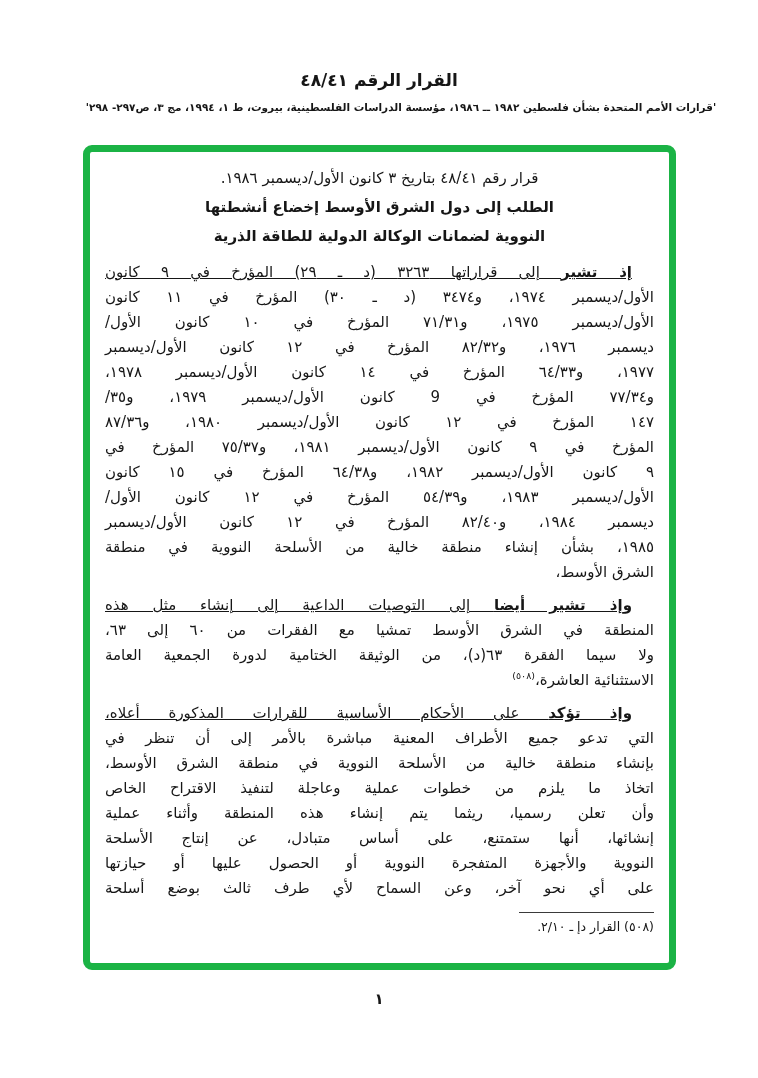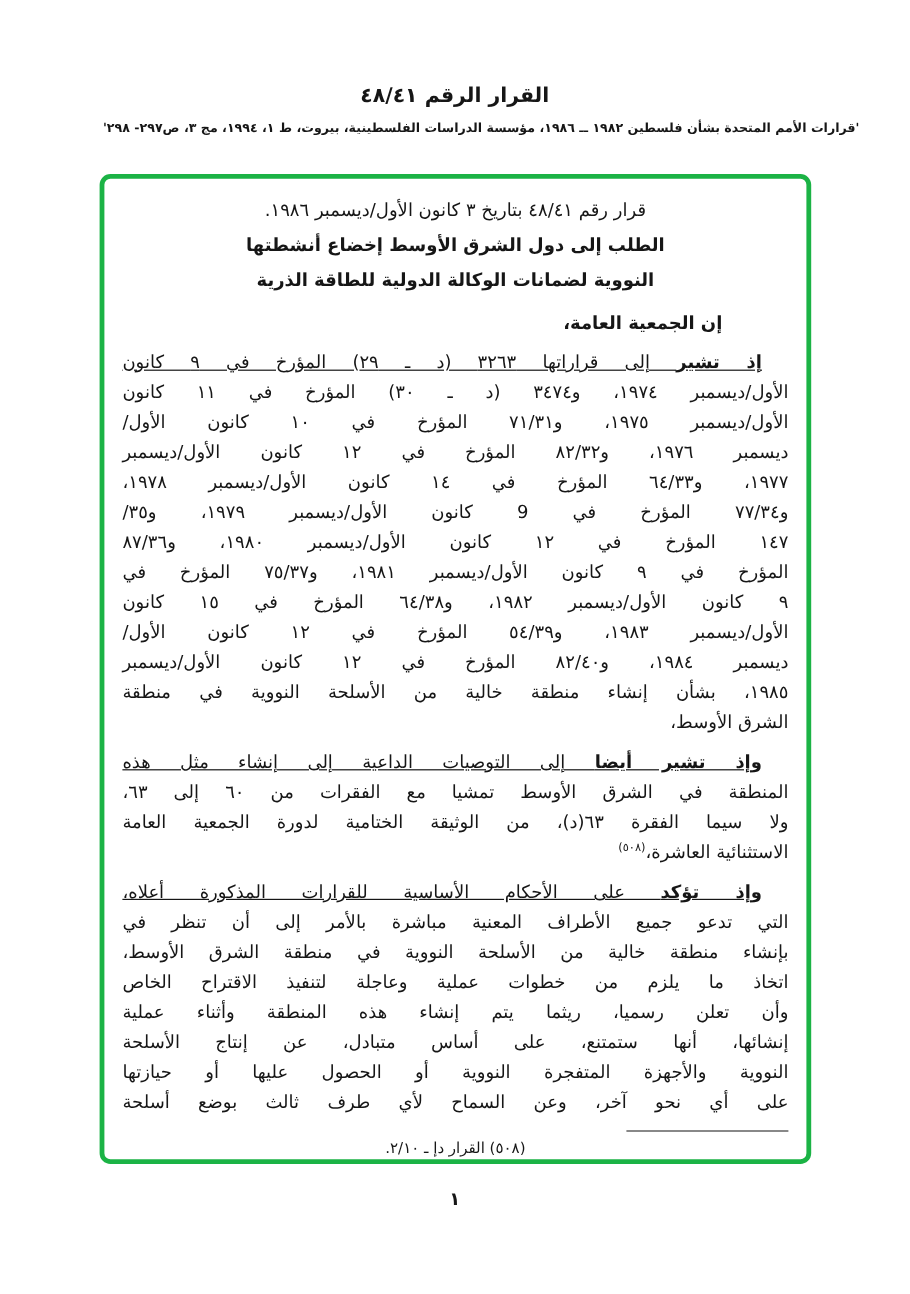--- a/index.html
+++ b/index.html
@@ -10,21 +10,21 @@
   .hdr-title{
     position:absolute;top:70px;left:0;width:100%;text-align:center;
     direction:rtl;font-size:17px;font-weight:bold;letter-spacing:.2px;
   }
   .hdr-cite{
     position:absolute;top:101px;left:0;width:100%;text-align:center;
     direction:rtl;font-size:10.5px;font-weight:bold;white-space:nowrap;padding-left:22px;
   }
   .frame{
     position:absolute;left:83px;top:145px;width:593px;height:825px;
-    box-sizing:border-box;border:4px solid #ef4444;border-radius:9px;
+    box-sizing:border-box;border:7px solid #ef4444;border-radius:9px;
     padding:12px 15px 0 15px;direction:rtl;
   }
   .doc-title{margin-bottom:9px;}
   .doc-title .tline{
     text-align:center;font-size:15px;line-height:29px;direction:rtl;
   }
   .doc-title .tbold{font-weight:bold;}
   .body-text{direction:rtl;}
   .para{margin:0;}
   .para + .para{margin-top:8px;}
@@ -34,43 +34,40 @@
   .jl{text-align:justify;text-align-last:justify;}
   .ll{text-align:start;text-align-last:start;}
   .para.normal .line.first{padding-right:22px;text-decoration:underline;}
   .para.lead .line{padding-right:55px;}
   .b{font-weight:bold;}
   sup.fnref{font-size:9.5px;line-height:0;vertical-align:super;}
   .fn-rule{
     width:135px;height:0;border-top:1.5px solid #3a3a3a;margin-top:11px;
   }
   .fn-text{
-    font-size:12.5px;line-height:19px;margin-top:4px;direction:rtl;text-align:center;
+    font-size:12.5px;line-height:19px;margin-top:4px;direction:rtl;text-align:right;
   }
   .page-num{
     position:absolute;top:990px;left:0;width:100%;text-align:center;
     font-size:15px;font-weight:bold;
   }
 </style>
 </head>
 <body>
 
 <div class="hdr-title">القرار الرقم ٤٨/٤١</div>
 <div class="hdr-cite">'قرارات الأمم المتحدة بشأن فلسطين ١٩٨٢ ــ ١٩٨٦، مؤسسة الدراسات الفلسطينية، بيروت، ط ١، ١٩٩٤، مج ٣، ص٢٩٧- ٢٩٨'</div>
 
 <div class="frame" style="border-color: rgb(27, 179, 69);">
   <div class="doc-title" id="doc-title">
       <div class="tline">قرار رقم ٤٨/٤١ بتاريخ ٣ كانون الأول/ديسمبر ١٩٨٦.</div>
       <div class="tline tbold">الطلب إلى دول الشرق الأوسط إخضاع أنشطتها</div>
       <div class="tline tbold">النووية لضمانات الوكالة الدولية للطاقة الذرية</div>
     </div>
   <div class="body-text" id="body-text">
-      <div class="para lead">
-        <div class="line ll first"><span class="b">إن الجمعية العامة،</span></div>
-      </div>
       <div class="para normal">
         <div class="line jl first"><span class="b">إذ تشير</span> إلى قراراتها ٣٢٦٣ (د ـ ٢٩) المؤرخ في ٩ كانون</div>
         <div class="line jl">الأول/ديسمبر ١٩٧٤، و٣٤٧٤ (د ـ ٣٠) المؤرخ في ١١ كانون</div>
         <div class="line jl">الأول/ديسمبر ١٩٧٥، و٧١/٣١ المؤرخ في ١٠ كانون الأول/</div>
         <div class="line jl">ديسمبر ١٩٧٦، و٨٢/٣٢ المؤرخ في ١٢ كانون الأول/ديسمبر</div>
         <div class="line jl">١٩٧٧، و٦٤/٣٣ المؤرخ في ١٤ كانون الأول/ديسمبر ١٩٧٨،</div>
         <div class="line jl">و٧٧/٣٤ المؤرخ في 9 كانون الأول/ديسمبر ١٩٧٩، و٣٥/</div>
         <div class="line jl">١٤٧ المؤرخ في ١٢ كانون الأول/ديسمبر ١٩٨٠، و٨٧/٣٦</div>
         <div class="line jl">المؤرخ في ٩ كانون الأول/ديسمبر ١٩٨١، و٧٥/٣٧ المؤرخ في</div>
         <div class="line jl">٩ كانون الأول/ديسمبر ١٩٨٢، و٦٤/٣٨ المؤرخ في ١٥ كانون</div>

